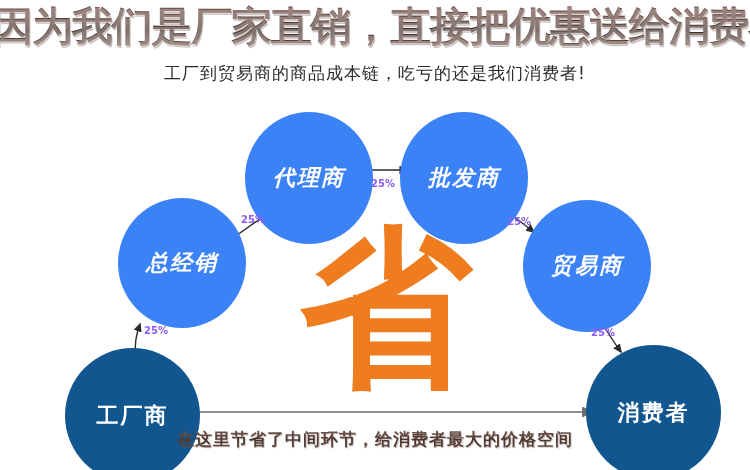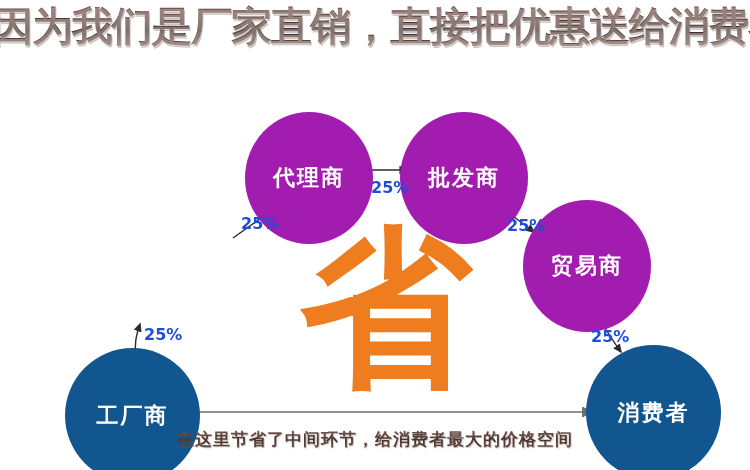--- a/index.html
+++ b/index.html
@@ -74,21 +74,21 @@
     display: flex;
     align-items: center;
     justify-content: center;
     color: #ffffff;
     font-weight: bold;
     font-size: 22px;
     letter-spacing: 2px;
     white-space: nowrap;
     user-select: none;
   }
-  .node.orange { background: #a21caf; }
+  .node.orange { background: #3b82f6; font-style: italic; }
   .node.blue   { background: #11568f; }
 
   #node-zongjingxiao { left: 118px; top: 198px; width: 128px; height: 130px; }
   #node-dailishang   { left: 245px; top: 112px; width: 128px; height: 132px; }
   #node-pifashang    { left: 400px; top: 112px; width: 128px; height: 132px; }
   #node-maoyishang   { left: 523px; top: 200px; width: 128px; height: 132px; }
   #node-gongchang    { left: 65px;  top: 348px; width: 135px; height: 135px; }
   #node-xiaofeizhe   { left: 586px; top: 345px; width: 135px; height: 135px; }
 
   
@@ -113,23 +113,23 @@
     left: 0;
     top: 0;
     width: 750px;
     height: 470px;
     pointer-events: none;
   }
 
   
   .pct {
     position: absolute;
-    font-size: 16px;
-    font-weight: bold;
-    color: #1d4ed8;
+    font-size: 10px;
+    font-weight: bold;
+    color: #8b5cf6;
     white-space: nowrap;
     letter-spacing: 0;
   }
   #pct-1 { left: 144px; top: 325px; }
   #pct-2 { left: 241px; top: 214px; }
   #pct-3 { left: 371px; top: 178px; }
   #pct-4 { left: 507px; top: 216px; }
   #pct-5 { left: 591px; top: 327px; }
 
   
@@ -165,20 +165,21 @@
   }
 </style>
 </head>
 <body>
 
 <div id="stage">
 
   <div id="title-shadow">因为我们是厂家直销，直接把优惠送给消费者</div>
   <div id="title">因为我们是厂家直销，直接把优惠送给消费者</div>
 
+  <div id="subtitle">工厂到贸易商的商品成本链，吃亏的还是我们消费者!</div>
 
   <svg id="arrows" viewBox="0 0 750 470">
     <defs>
       <marker id="ah" markerWidth="7" markerHeight="7" refX="5.4" refY="3" orient="auto" markerUnits="strokeWidth">
         <path d="M0,0 L6.5,3 L0,6 z" fill="#2b2b2b"></path>
       </marker>
       <marker id="ahg" markerWidth="8" markerHeight="8" refX="6.2" refY="3.4" orient="auto" markerUnits="strokeWidth">
         <path d="M0,0 L7.4,3.4 L0,6.8 z" fill="#6d6d6d"></path>
       </marker>
     </defs>
@@ -191,20 +192,23 @@
 
     <path d="M501,207 L534,232" stroke="#2b2b2b" stroke-width="1.4" fill="none" marker-end="url(#ah)"></path>
 
     <path d="M598,316 C606,330 613,341 621,352" stroke="#2b2b2b" stroke-width="1.4" fill="none" marker-end="url(#ah)"></path>
 
     <path d="M190,412 L592,412" stroke="#6d6d6d" stroke-width="1.6" fill="none" marker-end="url(#ahg)"></path>
   </svg>
 
   <div id="sheng">省</div>
 
+  <div class="node orange" id="node-zongjingxiao">
+    <span>总经销</span>
+  </div>
   <div class="node orange" id="node-dailishang">
     <span>代理商</span>
   </div>
   <div class="node orange" id="node-maoyishang">
     <span>贸易商</span>
   </div>
   <div class="node orange" id="node-pifashang">
     <span>批发商</span>
   </div>
   <div class="node blue" id="node-gongchang">

